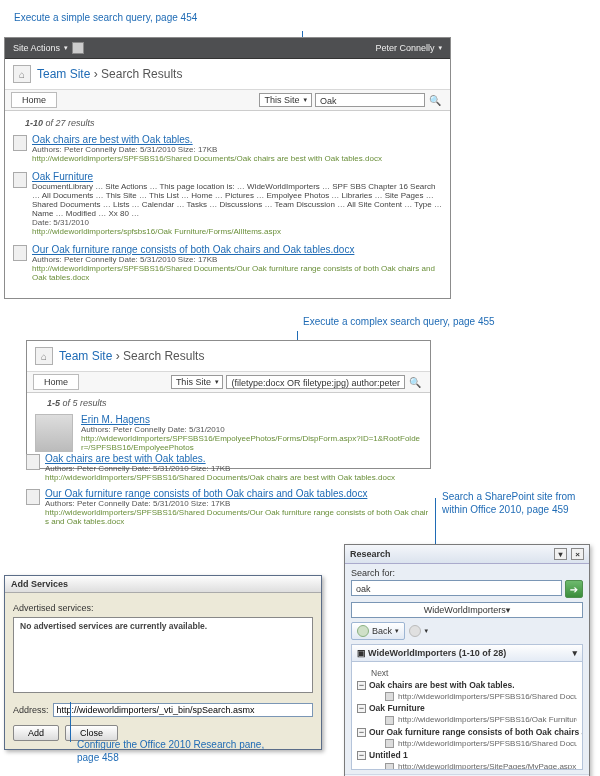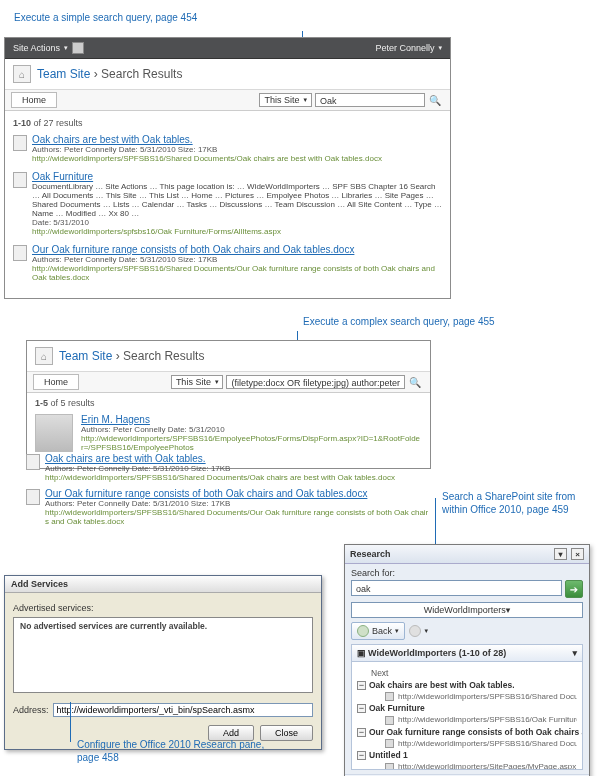--- a/index.html
+++ b/index.html
@@ -70,21 +70,21 @@
   .scope .caret { font-size:7px; }
   .search-field {
     border:1px solid #999; background:#fff; padding:1px 4px; font-size:9px;
     min-width:110px; height:14px; line-height:12px; color:#333;
   }
   .search-go {
     width:16px; height:16px; display:flex; align-items:center;justify-content:center;
     font-size:10px; color:#555;
   }
   .results-block { padding:4px 8px 8px 8px; }
-  .count { color:#555; font-size:9px; margin:3px 0 6px 0; }
+  .count { color:#555; font-size:9px; margin:3px 0 6px 12px;font-style:italic; }
   .item { display:flex; gap:5px; margin-bottom:8px; }
   .item .icon {
     width:14px;height:16px;border:1px solid #aaa;background:#f0f0f0;flex-shrink:0;
     margin-top:1px;
   }
   .item .title { color:#1f6bb5; text-decoration:underline; font-size:10px; }
   .item .meta  { color:#555; font-size:8px; }
   .item .url   { color:#6a8f3a; font-size:8px; word-break:break-all; }
   .item .body  { color:#444; font-size:8px; }
 
@@ -116,21 +116,21 @@
   .dlg .pad { padding:6px 8px; }
   .dlg .label { font-size:9px; margin-bottom:4px; color:#333; }
   .dlg .listbox {
     height:76px; background:#fff; border:1px solid #888;
     padding:3px 6px; font-size:8.5px; color:#444;
   }
   .addr-row { display:flex; align-items:center; gap:4px; padding:4px 8px; }
   .addr-row input {
     flex:1; font-size:9px; padding:1px 3px; border:1px solid #7a96b5; background:#fff;
   }
-  .dlg .btn-row { display:flex; justify-content:flex-end; gap:6px; padding:4px 8px 8px 8px; }
+  .dlg .btn-row { display:flex; gap:6px; padding:4px 8px 8px 8px; }
   .winbtn {
     border:1px solid #888; background:linear-gradient(#fff,#dcdcdc);
     padding:2px 14px; font-size:9px; border-radius:2px;
   }
 
   
   .research {
     position:absolute; left:344px; top:544px; width:246px;
     border:1px solid #7a7a7a; background:#e9eef5;
     box-shadow:2px 2px 4px rgba(0,0,0,.25);

